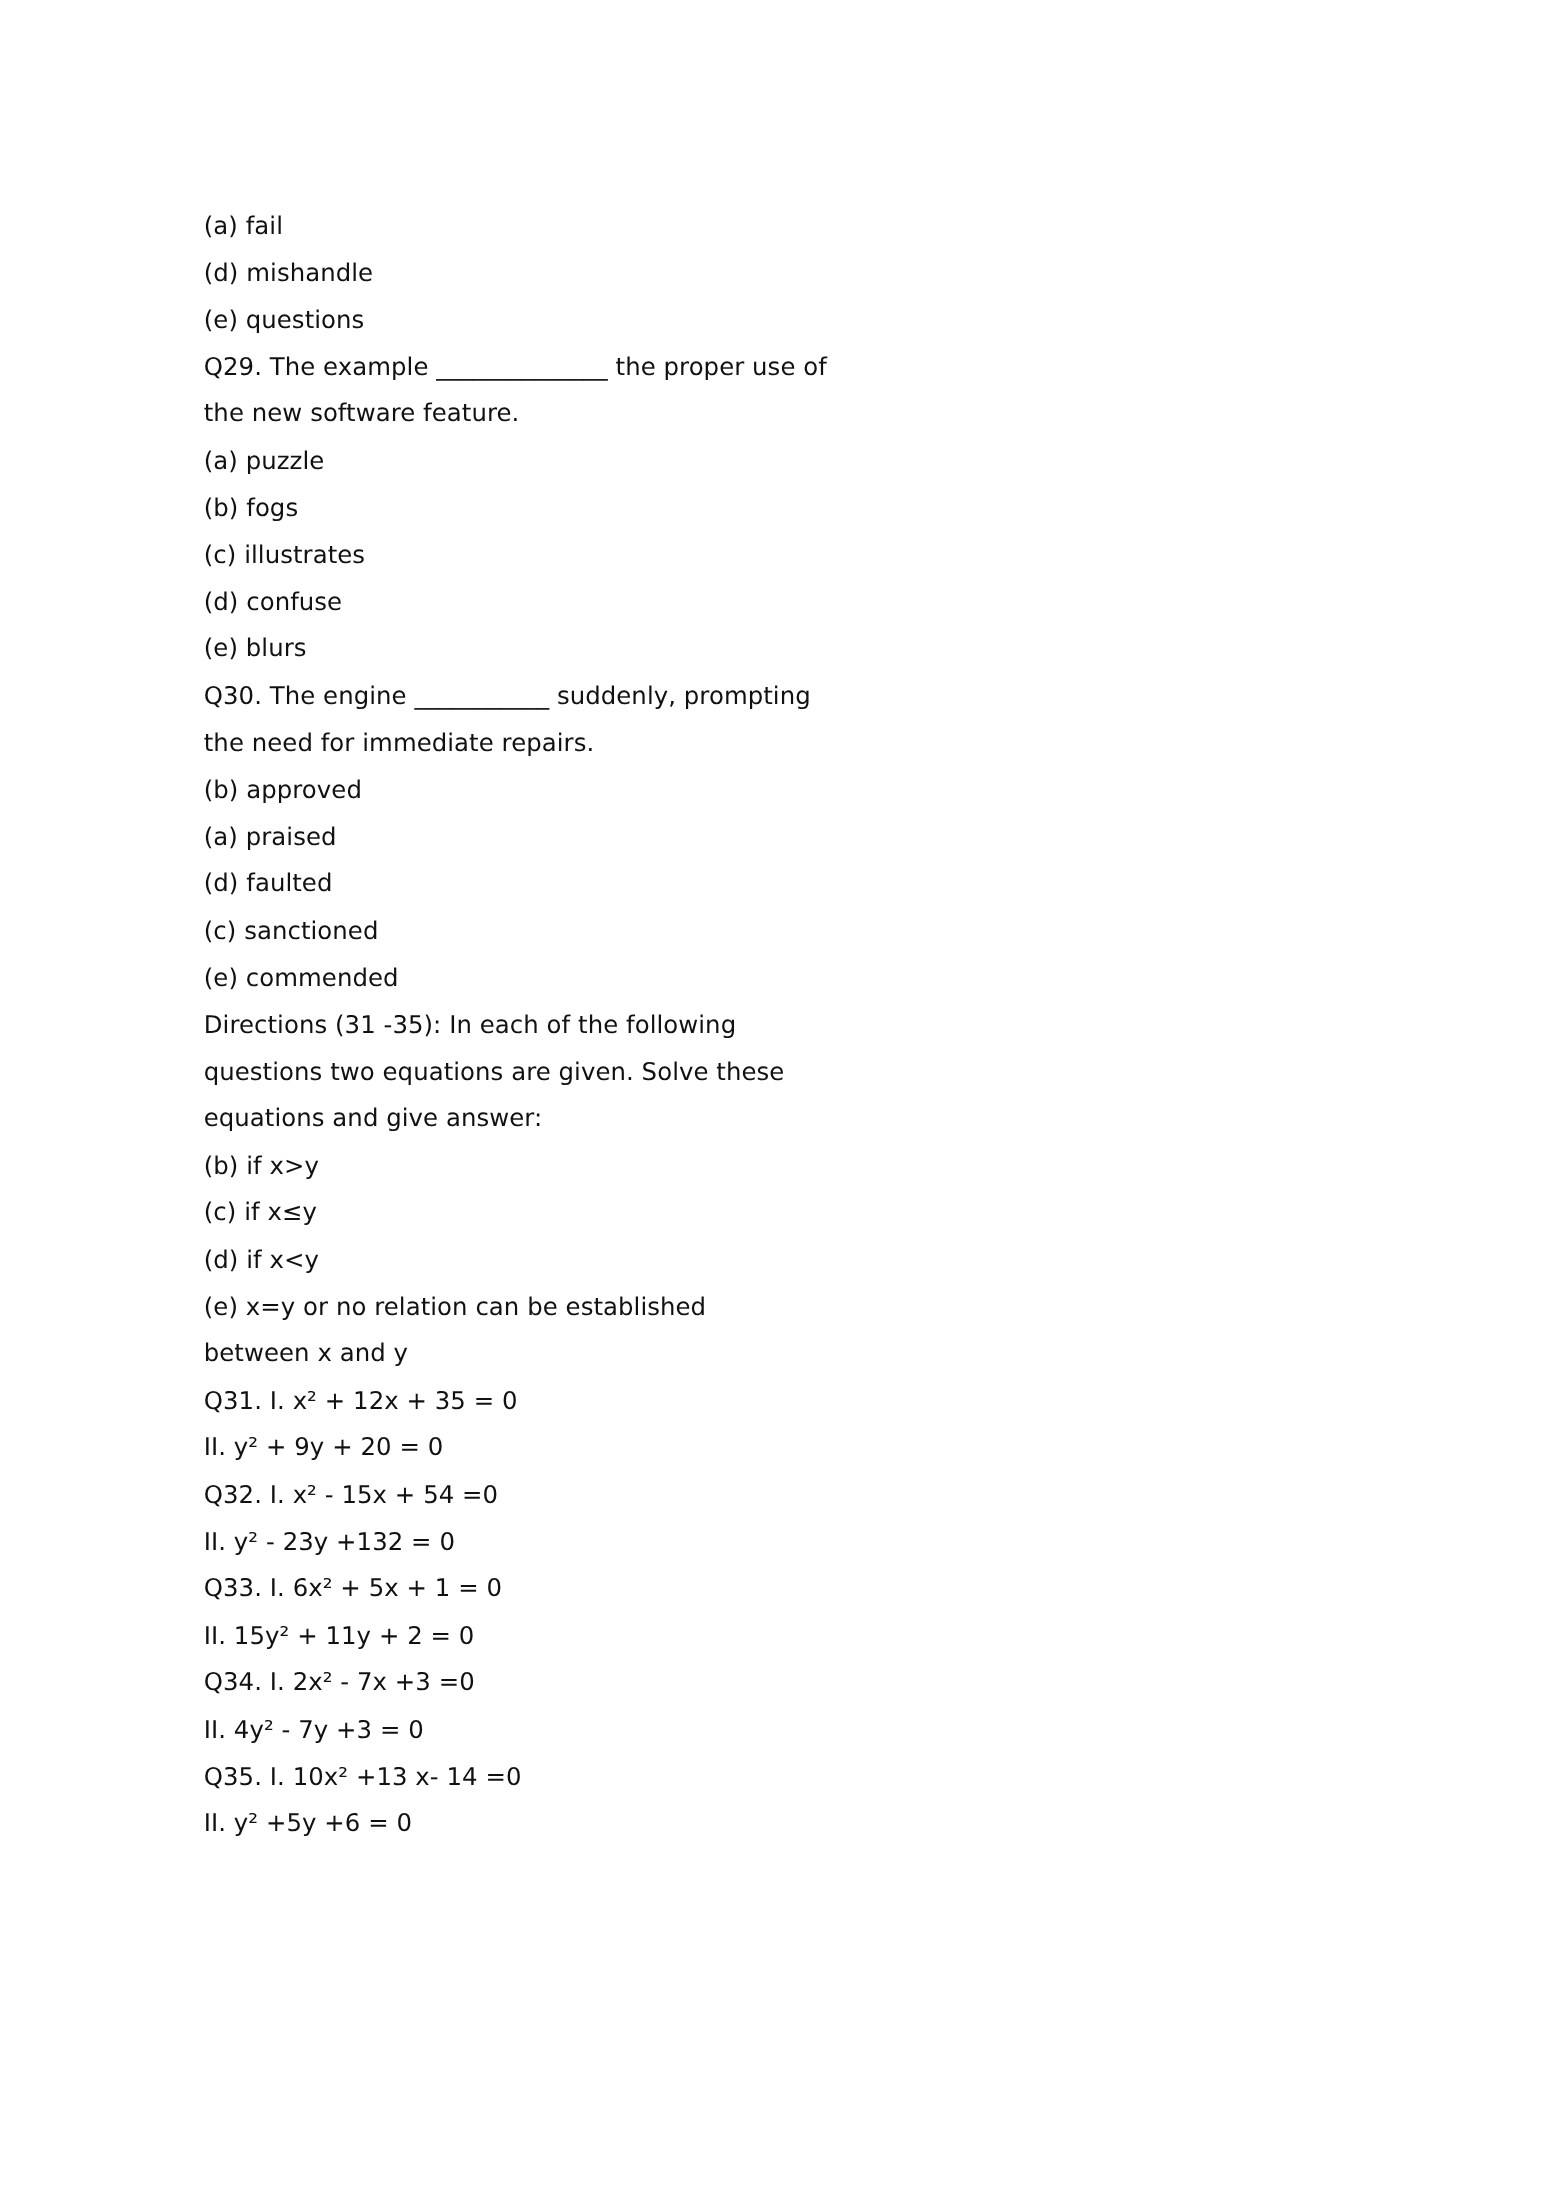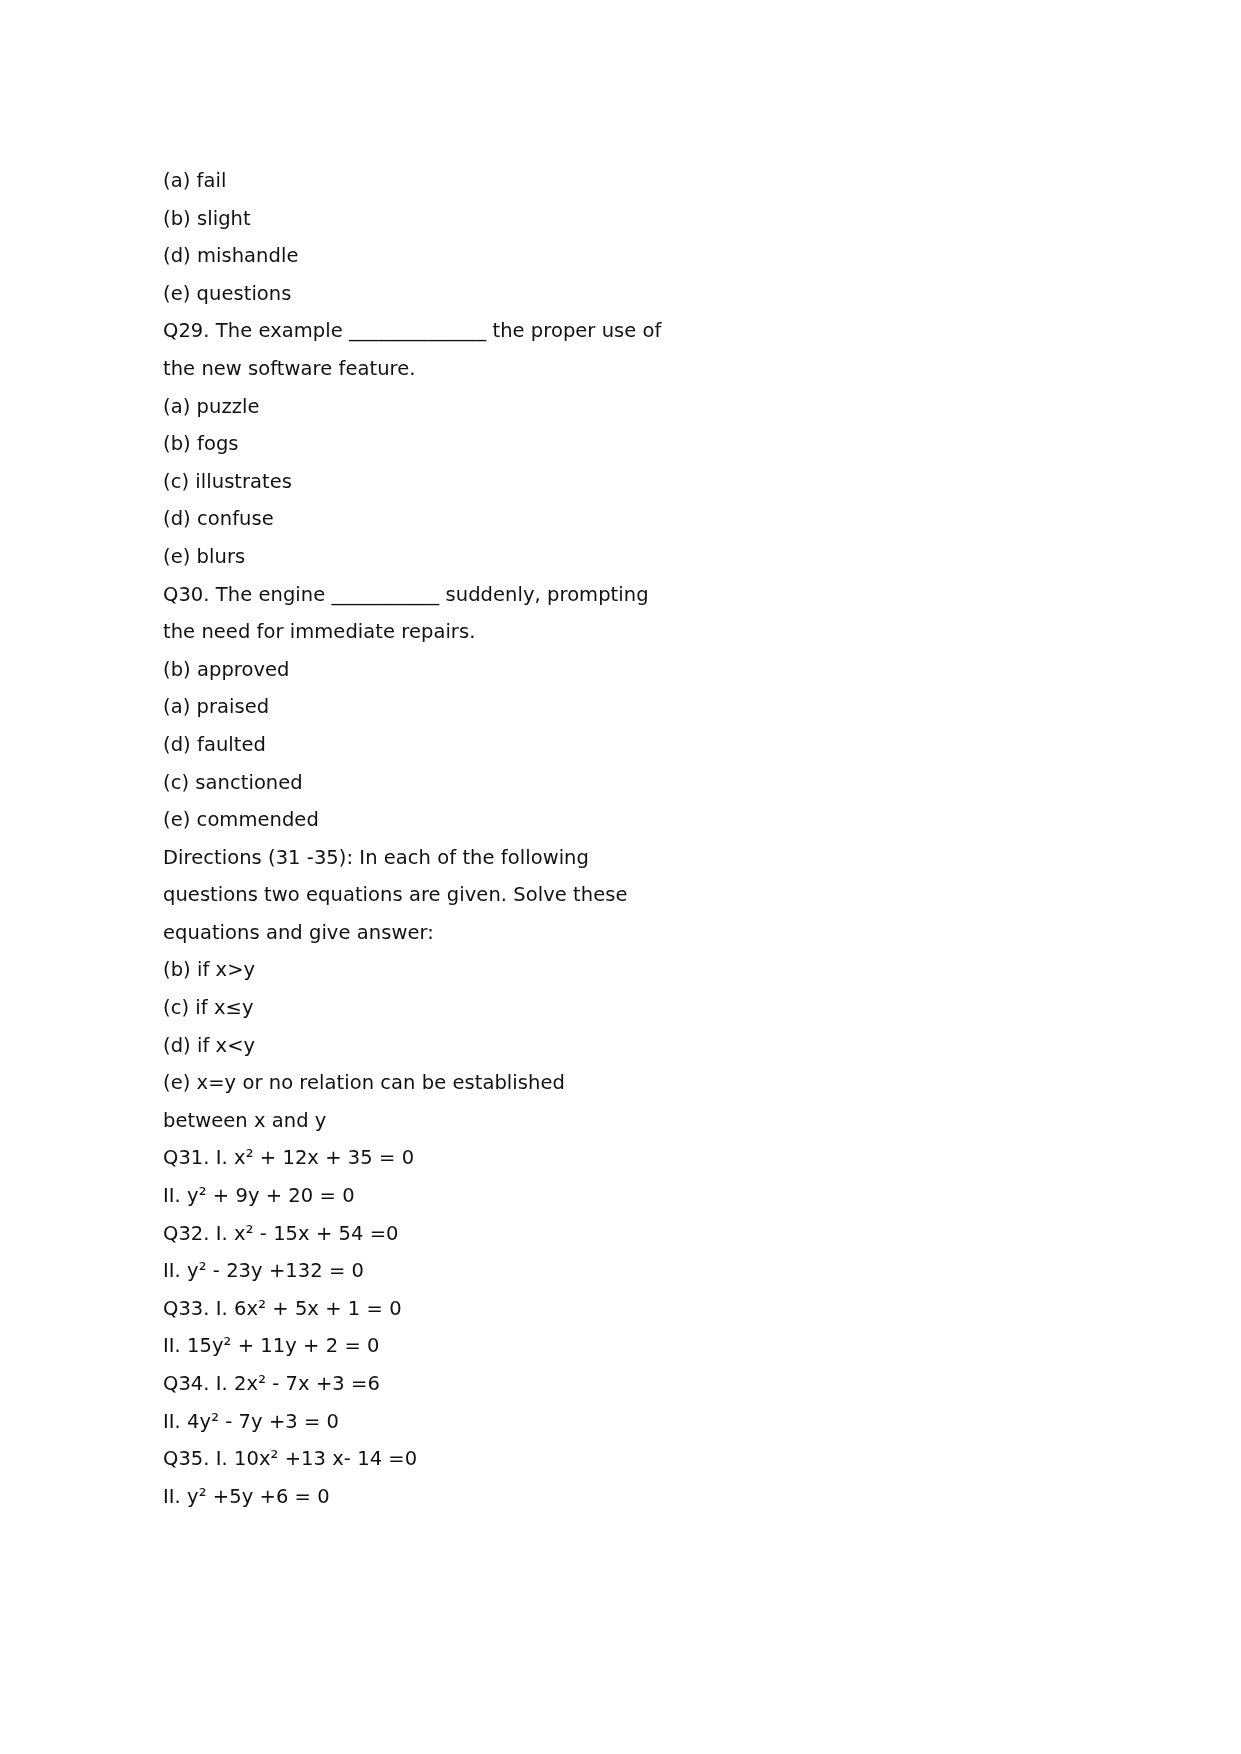--- a/index.html
+++ b/index.html
@@ -36,21 +36,20 @@
       white-space: pre;
       letter-spacing: 0.05px;
     }
   </style>
 </head>
 <body>
 
 <div class="page">
   <div class="content">
     <div class="line">(a) fail</div>
-    <div class="line">(b) slight</div>
     <div class="line">(d) mishandle</div>
     <div class="line">(e) questions</div>
     <div class="line">Q29. The example ______________ the proper use of</div>
     <div class="line">the new software feature.</div>
     <div class="line">(a) puzzle</div>
     <div class="line">(b) fogs</div>
     <div class="line">(c) illustrates</div>
     <div class="line">(d) confuse</div>
     <div class="line">(e) blurs</div>
     <div class="line">Q30. The engine ___________ suddenly, prompting</div>
@@ -67,18 +66,18 @@
     <div class="line">(c) if x≤y</div>
     <div class="line">(d) if x&lt;y</div>
     <div class="line">(e) x=y or no relation can be established</div>
     <div class="line">between x and y</div>
     <div class="line">Q31. I. x² + 12x + 35 = 0</div>
     <div class="line">II. y² + 9y + 20 = 0</div>
     <div class="line">Q32. I. x² - 15x + 54 =0</div>
     <div class="line">II. y² - 23y +132 = 0</div>
     <div class="line">Q33. I. 6x² + 5x + 1 = 0</div>
     <div class="line">II. 15y² + 11y + 2 = 0</div>
-    <div class="line">Q34. I. 2x² - 7x +3 =6</div>
+    <div class="line">Q34. I. 2x² - 7x +3 =0</div>
     <div class="line">II. 4y² - 7y +3 = 0</div>
     <div class="line">Q35. I. 10x² +13 x- 14 =0</div>
     <div class="line">II. y² +5y +6 = 0</div>
   </div>
 </div>
 
 </body></html>

